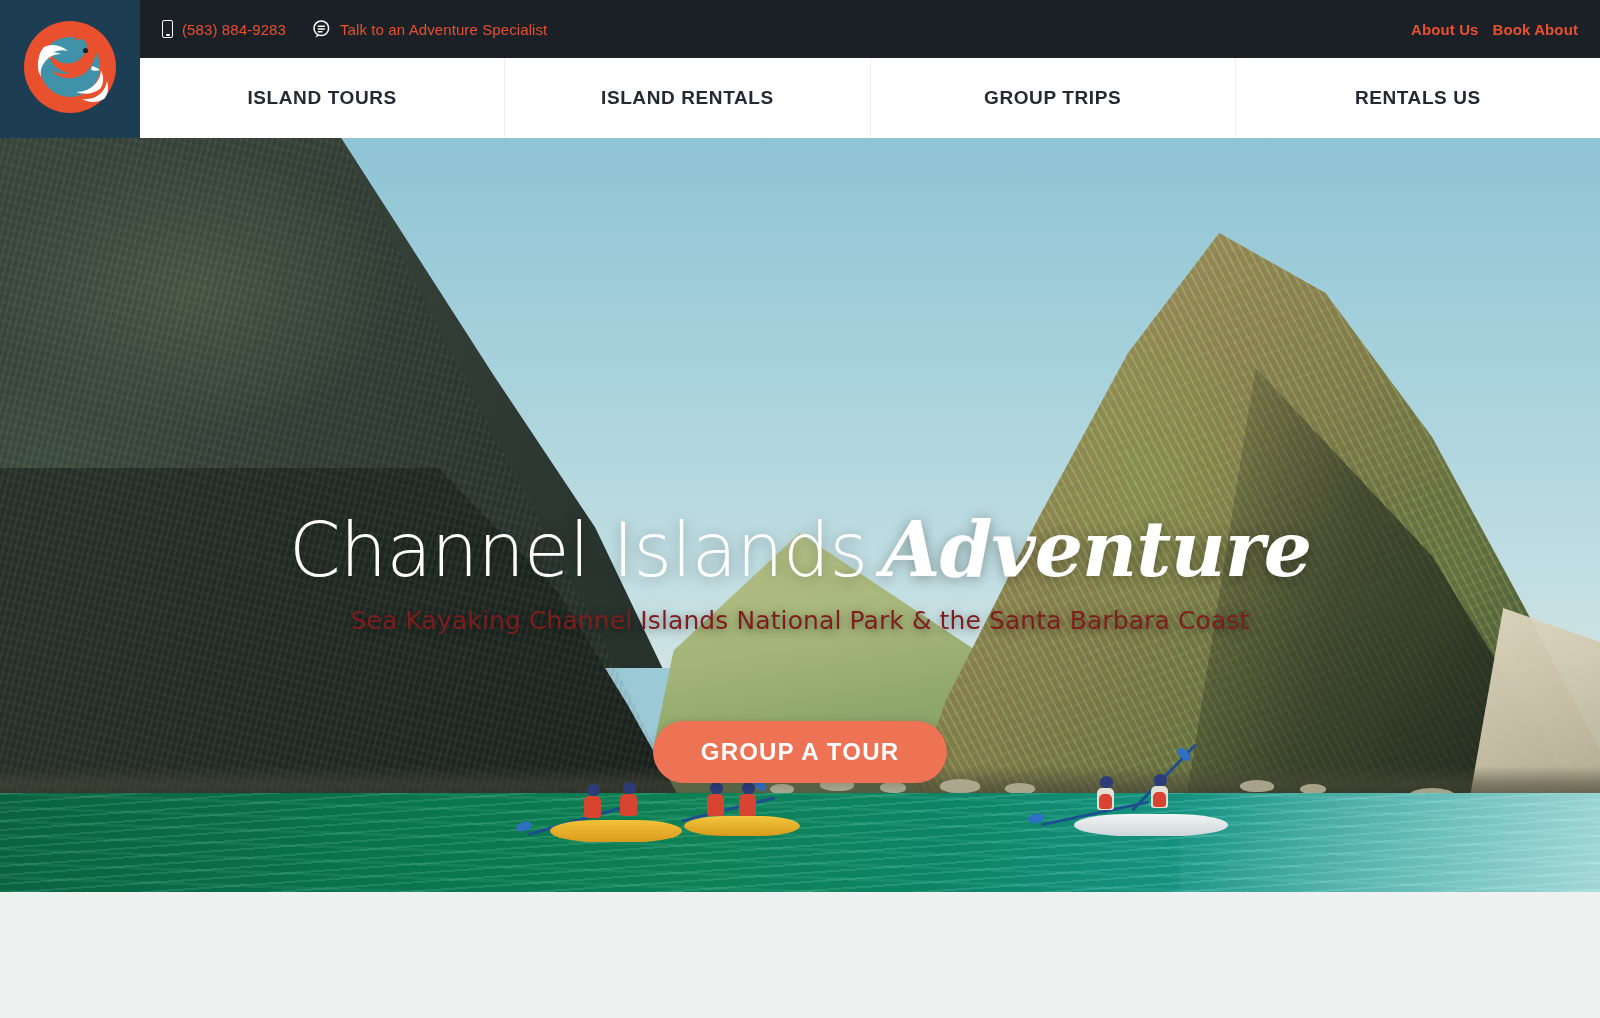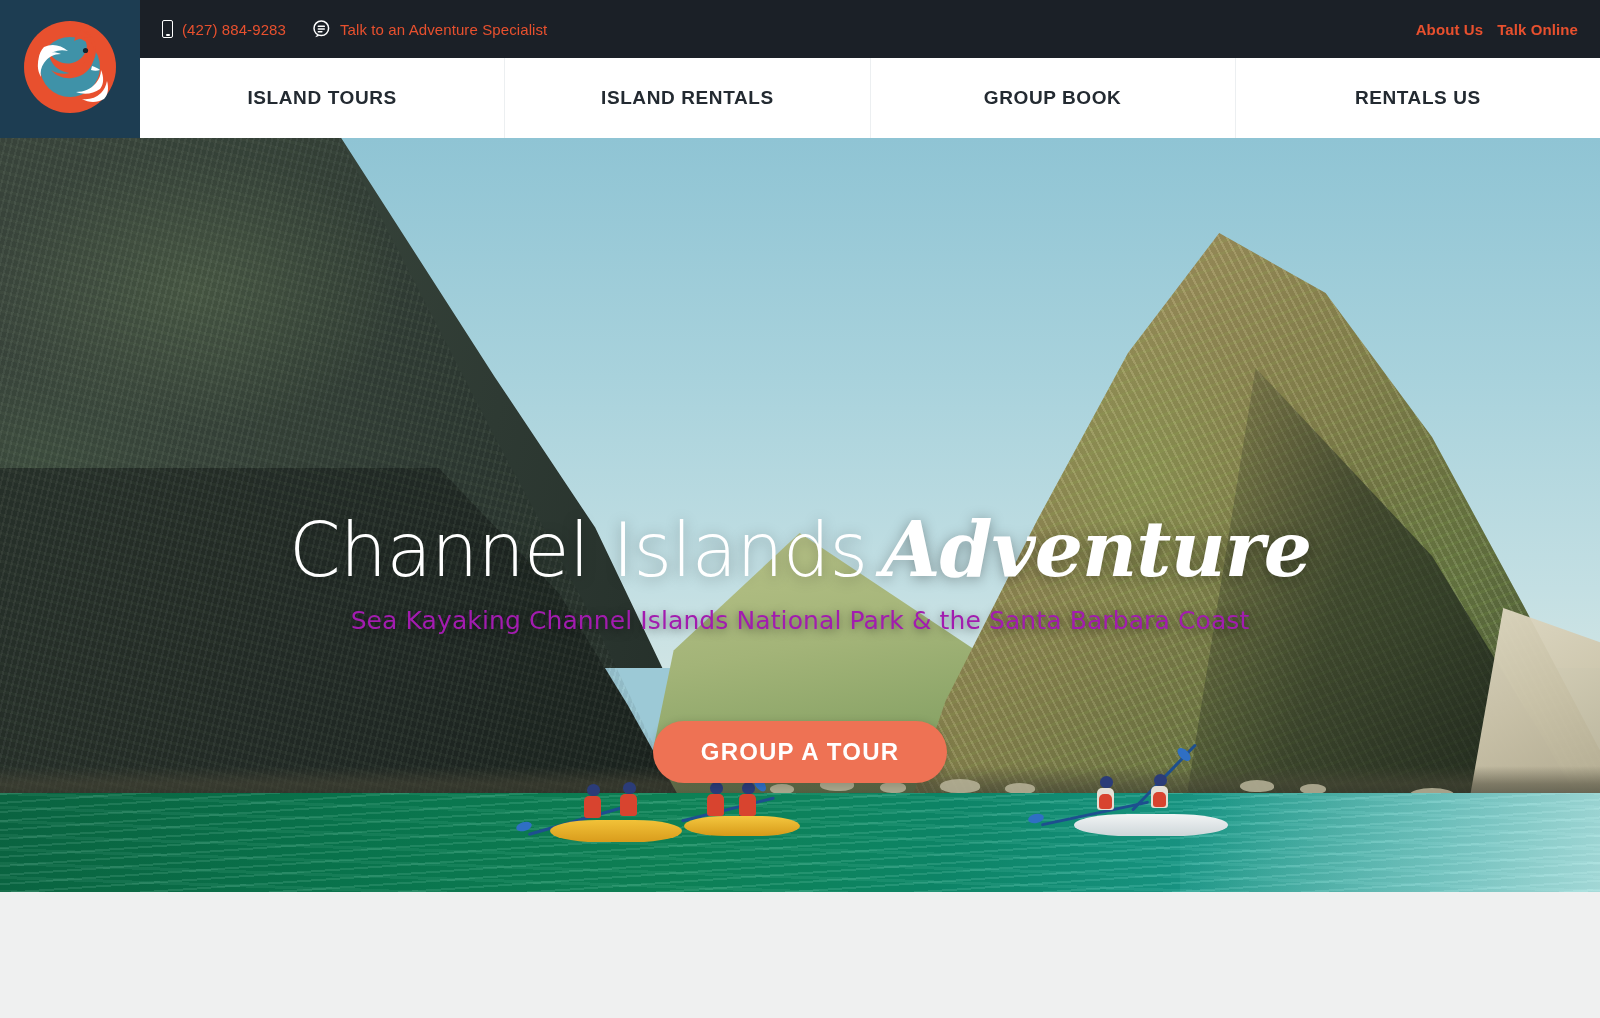--- a/index.html
+++ b/index.html
@@ -177,21 +177,21 @@
   }
   .hero-title .t1{
     font-family:"DejaVu Sans", sans-serif; font-weight:300;
     font-size:74px; letter-spacing:-.5px;
   }
   .hero-title .t2{
     font-family:"DejaVu Serif", serif; font-style:italic; font-weight:bold;
     font-size:76px; letter-spacing:-1px; margin-left:14px;
   }
   .hero-sub{
-    margin-top:18px; color:#a21caf; font-size:25px; font-weight:400;
+    margin-top:18px; color:#7f1d1d; font-size:25px; font-weight:400;
     text-shadow:0 2px 10px rgba(0,0,0,.5); letter-spacing:.1px;
     font-family:"DejaVu Sans", sans-serif;
   }
   .book-tour{
     pointer-events:auto;
     margin-top:86px; width:294px; height:62px; border:none; cursor:pointer;
     background:#ee7254; color:#ffffff; border-radius:34px;
     font-size:24px; font-weight:bold; letter-spacing:1.2px;
     font-family:"Liberation Sans", sans-serif;
     box-shadow:0 2px 10px rgba(0,0,0,.18);
@@ -205,41 +205,41 @@
 </style>
 </head>
 <body>
 
 <div class="topbar">
   <div class="topbar-inner">
     <div class="contact-group">
 
       <a class="contact-item" href="#">
         <span class="icon-mobile"></span>
-        <span class="label">(427) 884-9283</span>
+        <span class="label">(583) 884-9283</span>
       </a>
 
       <a class="contact-item" href="#">
         <span class="icon-chat">
           <svg width="19" height="18" viewBox="0 0 19 18" aria-hidden="true">
             <circle cx="9.3" cy="8.3" r="7.3" fill="none" stroke="#ffffff" stroke-width="1.5"></circle>
             <path d="M5.6 14.2 L3.2 17.2 L6.8 15.9 Z" fill="#ffffff"></path>
             <rect x="5.6" y="5.6" width="7.4" height="1.5" rx="0.7" fill="#ffffff"></rect>
             <rect x="5.6" y="8.3" width="7.4" height="1.5" rx="0.7" fill="#ffffff"></rect>
             <rect x="5.6" y="11.0" width="5.0" height="1.5" rx="0.7" fill="#ffffff"></rect>
           </svg>
         </span>
         <span class="label">Talk to an Adventure Specialist</span>
       </a>
 
     </div>
 
     <div class="topbar-right">
       <a href="#">About Us</a>
-      <a href="#">Talk Online</a>
+      <a href="#">Book About</a>
     </div>
   </div>
 </div>
 
 <a class="logo-box" href="#">
   <span>
     <svg width="108" height="108" viewBox="0 0 108 108" aria-hidden="true">
       <circle cx="54" cy="54" r="46" fill="#e8502e"></circle>
       <path d="M54 8a46 46 0 0 1 0 92 A34 34 0 0 0 54 8Z" fill="#3f92a8"></path>
       <circle cx="54" cy="54" r="30" fill="#3f92a8"></circle>
@@ -252,21 +252,21 @@
       <path d="M88 86c-7 4-15 4-22 0 7 1 14-1 19-6 3-3 5-7 6-12 2 7 1 14-3 18z" fill="#ffffff"></path>
       <circle cx="69.5" cy="37.5" r="2.6" fill="#16242e"></circle>
       <path d="M76 53c3 1 6 2 8 4-3 1-6 1-9 0z" fill="#ffffff"></path>
     </svg>
   </span>
 </a>
 
 <nav class="mainnav">
   <a class="nav-item" href="#">ISLAND TOURS</a>
   <a class="nav-item" href="#">ISLAND RENTALS</a>
-  <a class="nav-item" href="#">GROUP BOOK</a>
+  <a class="nav-item" href="#">GROUP TRIPS</a>
   <a class="nav-item" href="#">RENTALS US</a>
 </nav>
 
 <section class="hero">
 
   <div class="hero-photo">
     <div class="sky"></div>
     <div class="hill-mid"></div>
     <div class="crag-right"></div>
     <div class="crag-tex"></div>

